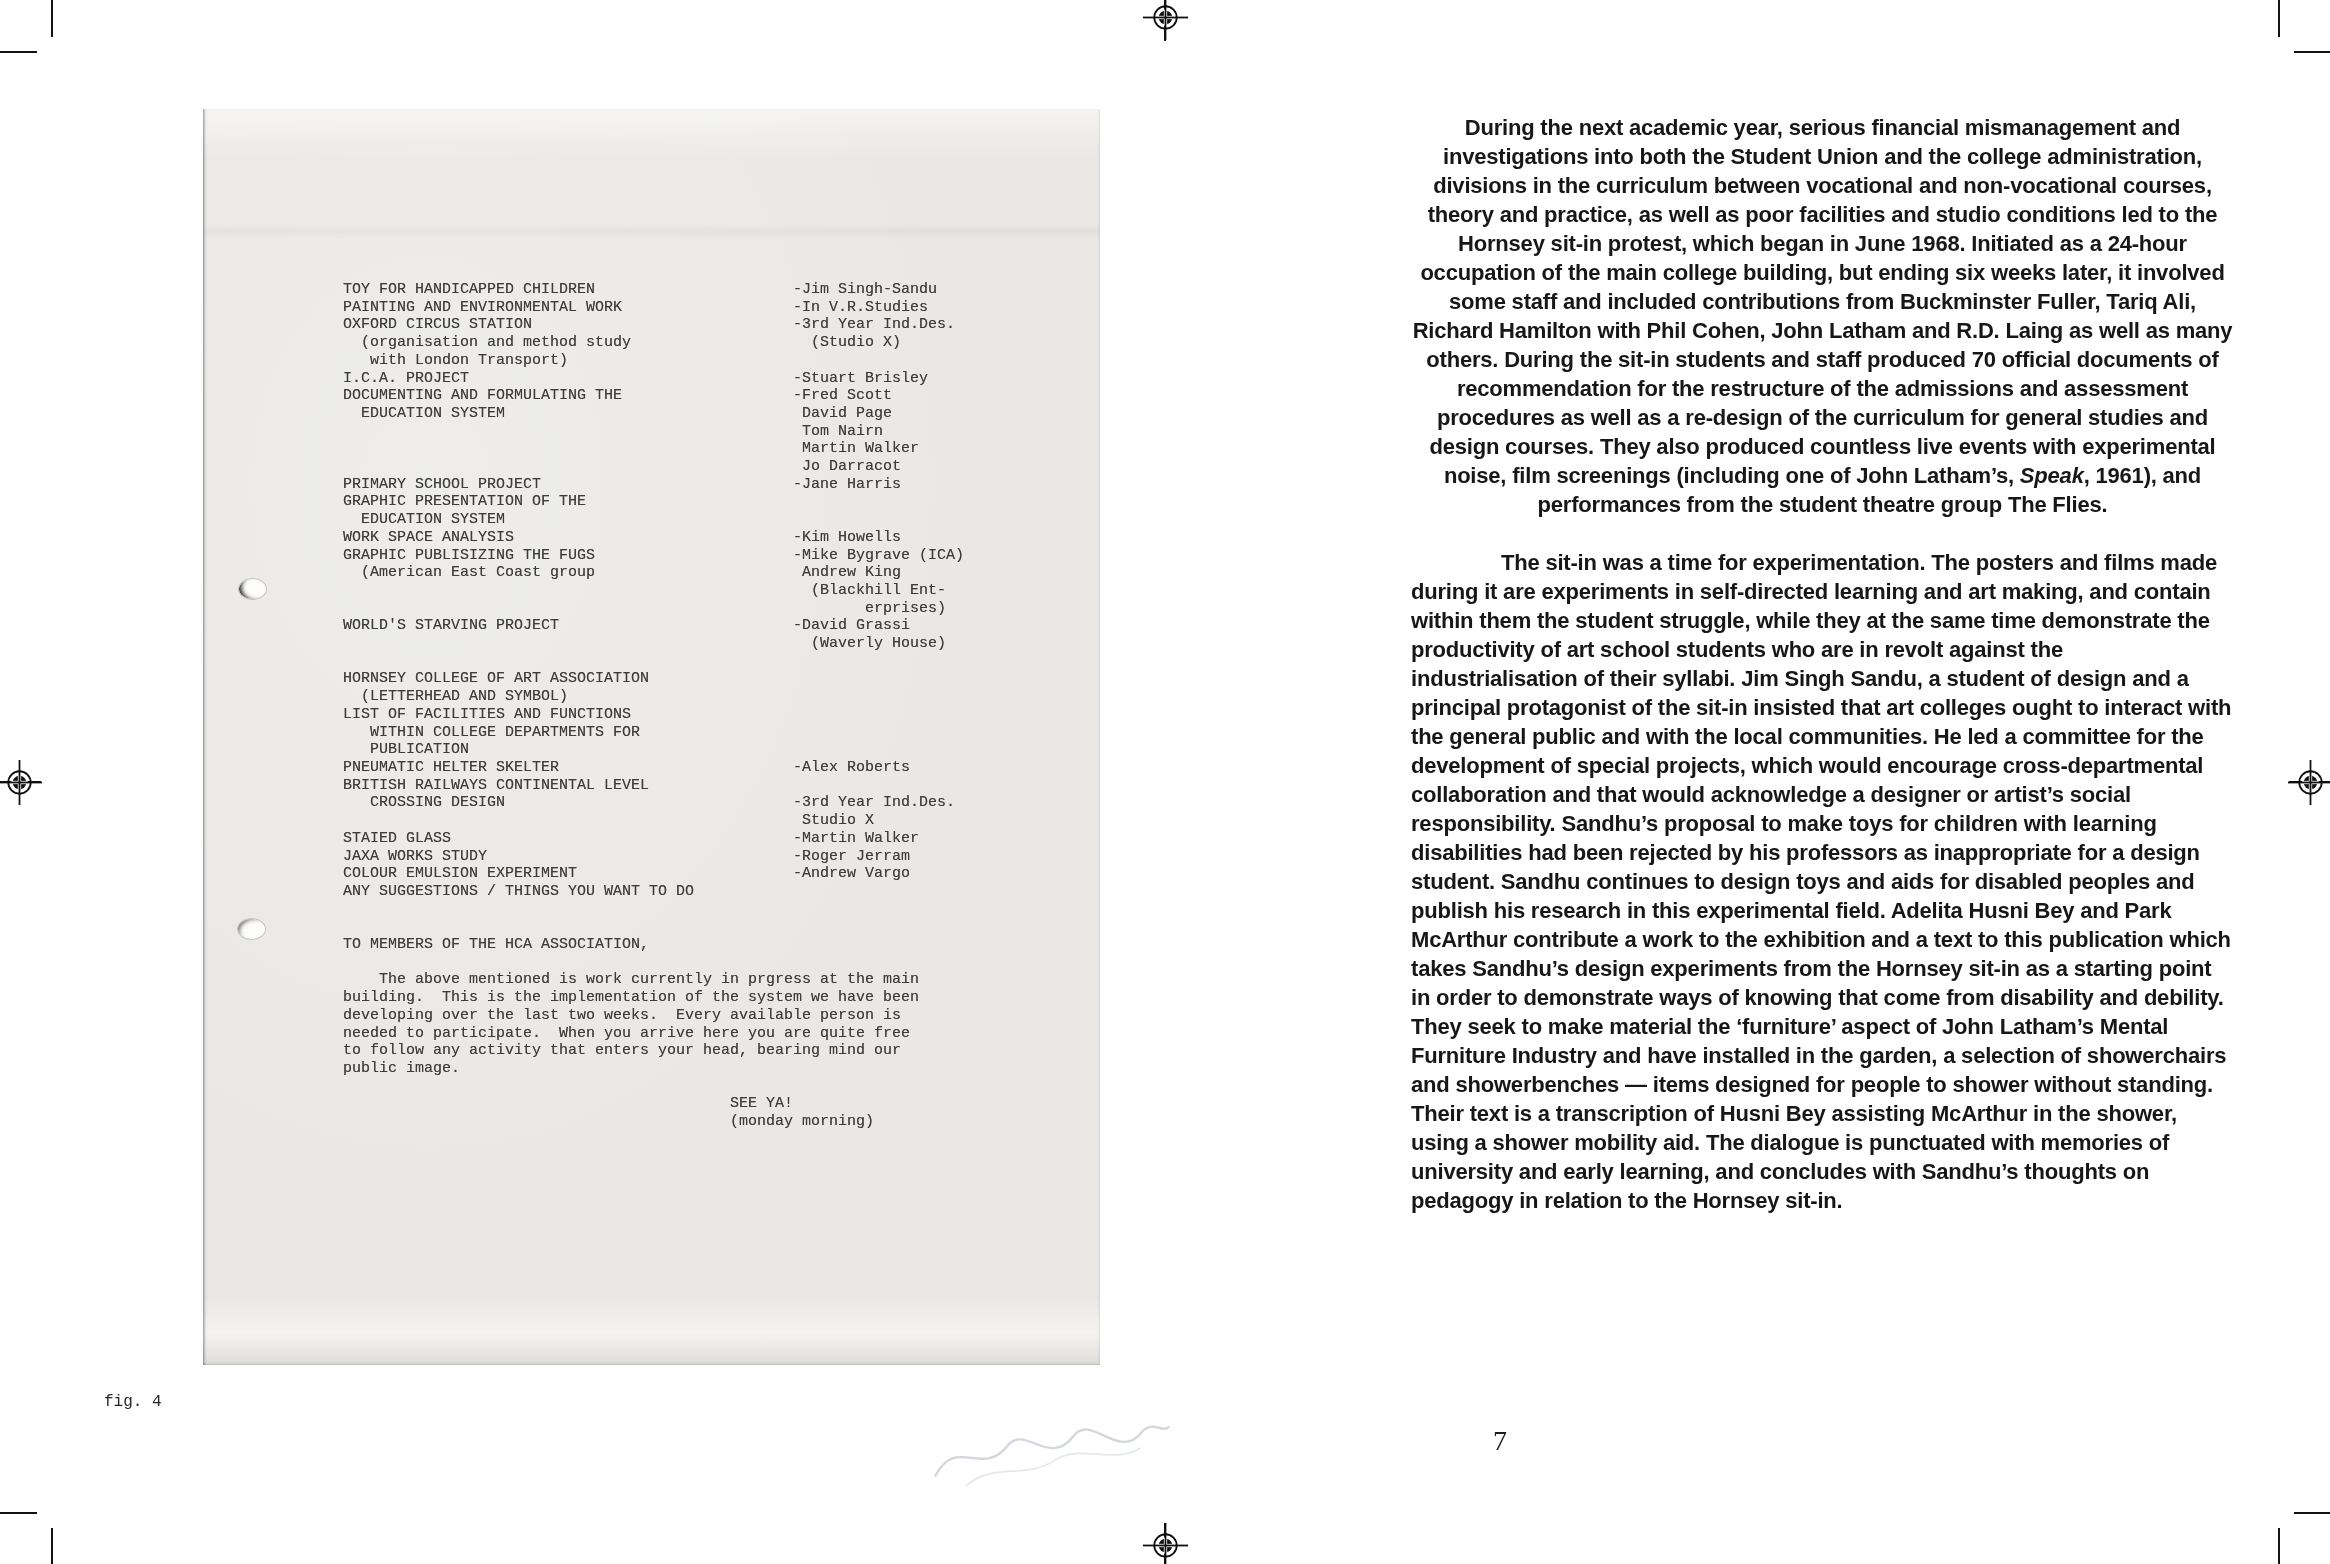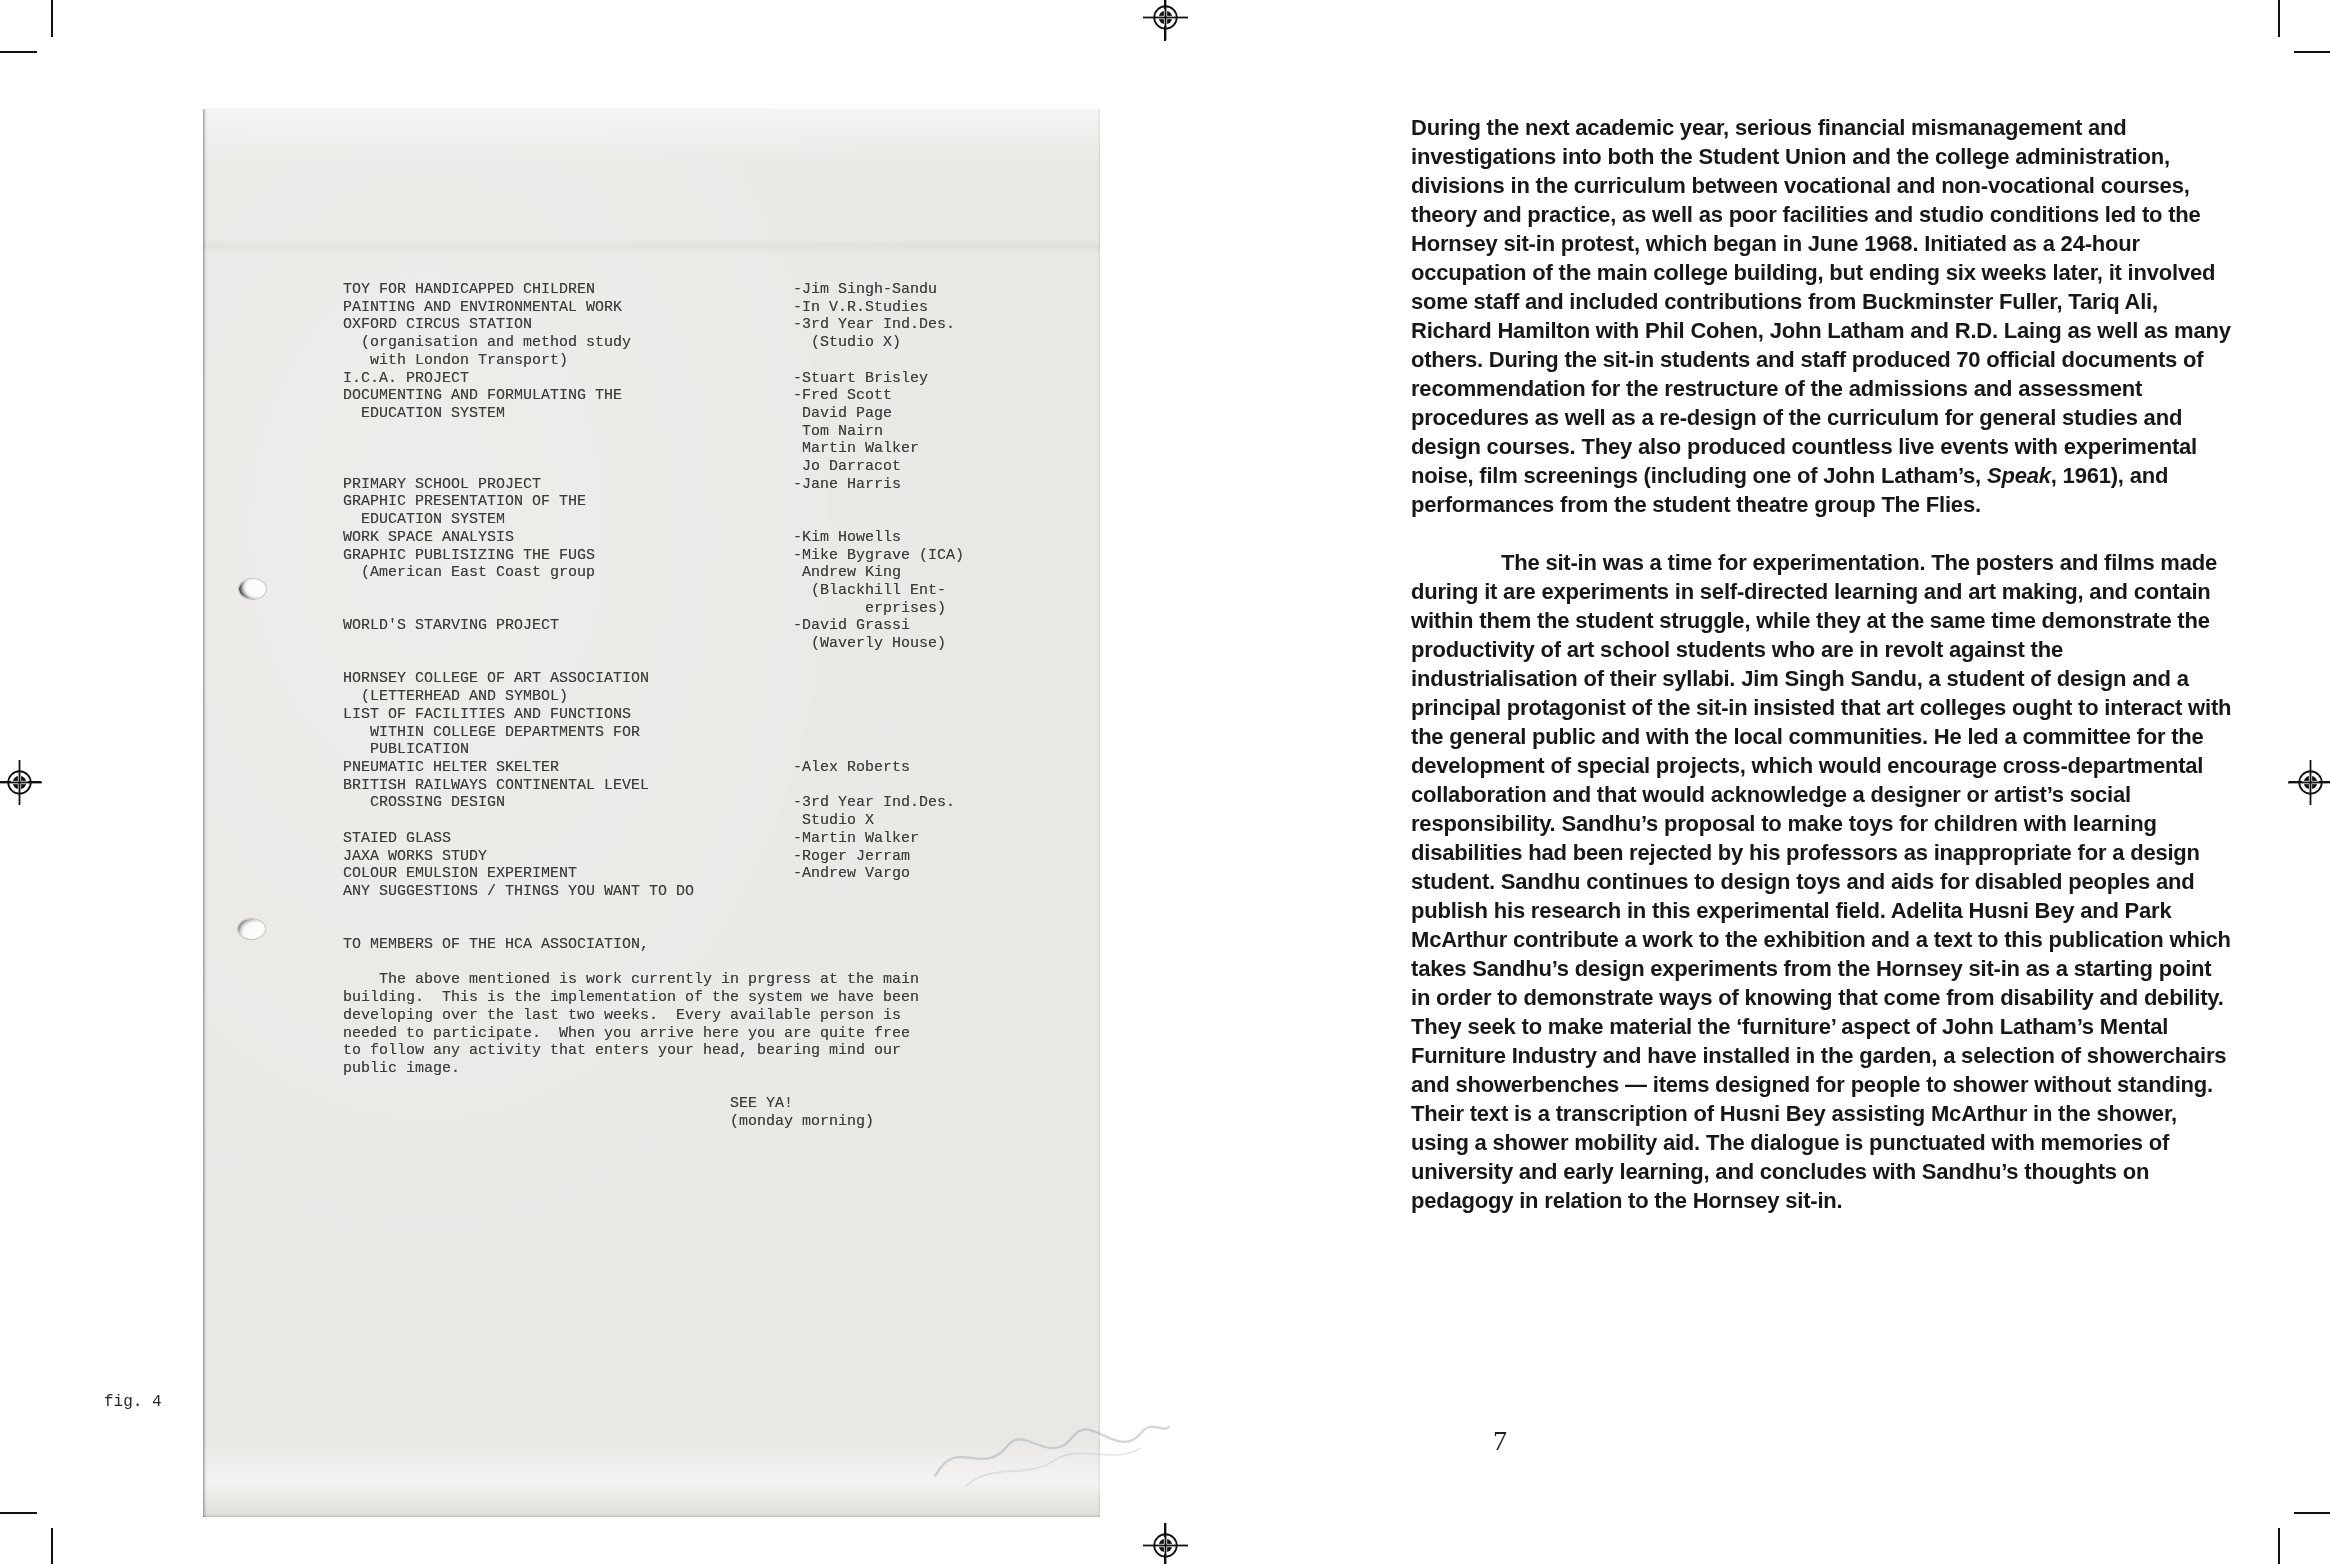--- a/index.html
+++ b/index.html
@@ -2,21 +2,21 @@
 <html style="font-size:9.4px"><head>
 <meta charset="utf-8">
 <style>
   html,body{margin:0;padding:0;}
   body{
     width:2330px;height:1565px;position:relative;overflow:hidden;
     background:#ffffff;font-family:"Liberation Sans",sans-serif;
   }
   
   .paper{
-    position:absolute;left:203px;top:109px;width:897px;height:1408px;
+    position:absolute;left:203px;top:109px;width:897px;height:1256px;
     background-color:#e9e8e5;
     background-image:
       radial-gradient(ellipse at 25% 30%, rgba(255,255,255,0.22), transparent 60%),
       linear-gradient(180deg, rgba(255,255,255,0.55) 0%, rgba(255,255,255,0) 4%),
       linear-gradient(180deg, transparent 9.2%, rgba(120,120,112,0.08) 9.7%, transparent 10.4%),
       linear-gradient(180deg, transparent 94.5%, rgba(255,255,255,0.5) 97.5%, rgba(205,203,196,0.35) 100%);
     box-shadow:
       inset 2.9px 0 2.9px -1.8px rgba(40,40,40,0.5),
       inset -1.8px 0 2.4px -1.8px rgba(120,120,120,0.35),
       inset 0 -2.4px 3.5px -2.4px rgba(90,90,90,0.4),
@@ -45,21 +45,21 @@
   }
   .caption .cap-lines{display:block;}
   
   .body-col{
     position:absolute;left:1411px;top:113px;width:823px;
     font-family:"Liberation Sans",sans-serif;font-weight:700;
     font-size:22px;line-height:29px;letter-spacing:-0.2px;
     color:#171717;text-align:left;
   }
   .body-col p{margin:0;}
-  .body-col p.first{margin-bottom:29px;}
+  .body-col p.first{margin-bottom:29px;text-align:center;}
   .body-col p.indent{text-indent:90px;}
   .pageno{
     position:absolute;left:1493px;top:1425px;
     font-family:"Liberation Serif","DejaVu Serif",serif;
     font-size:28px;color:#1c1c1c;
   }
   
   .regmark{position:absolute;width:45px;height:45px;}
   .regmark.top{left:1143px;top:-4.7px;}
   .regmark.bottom{left:1143px;top:1523px;}

